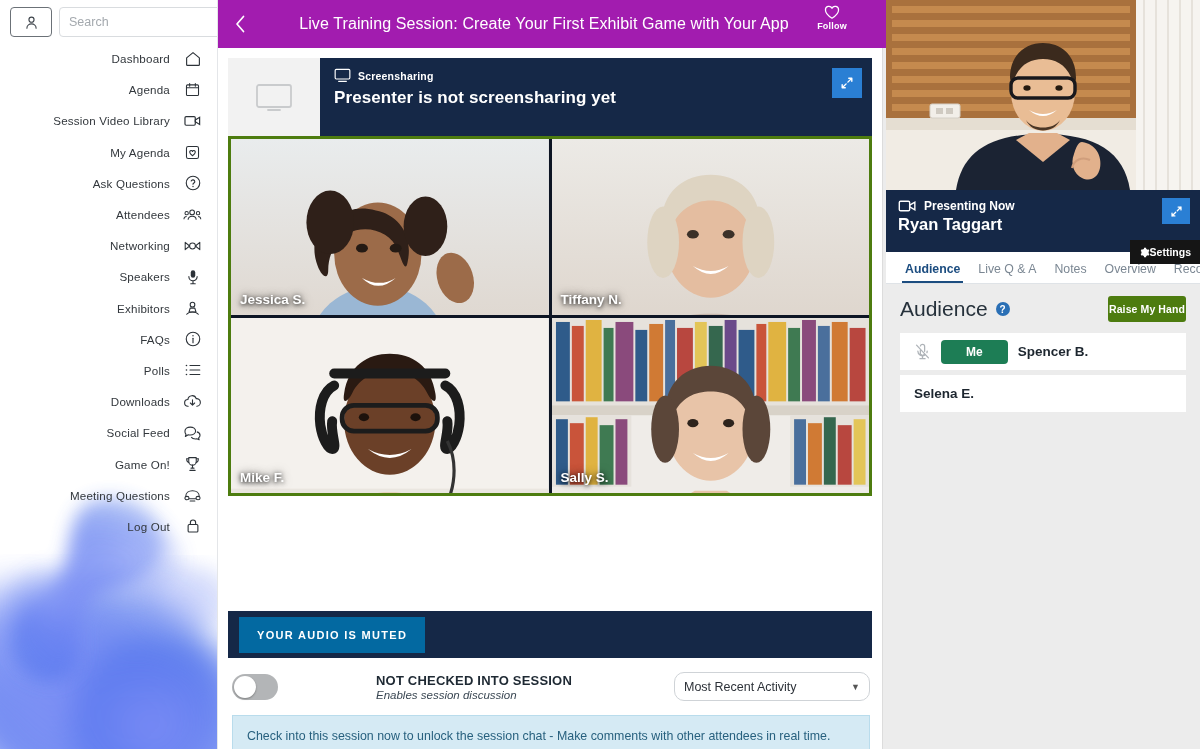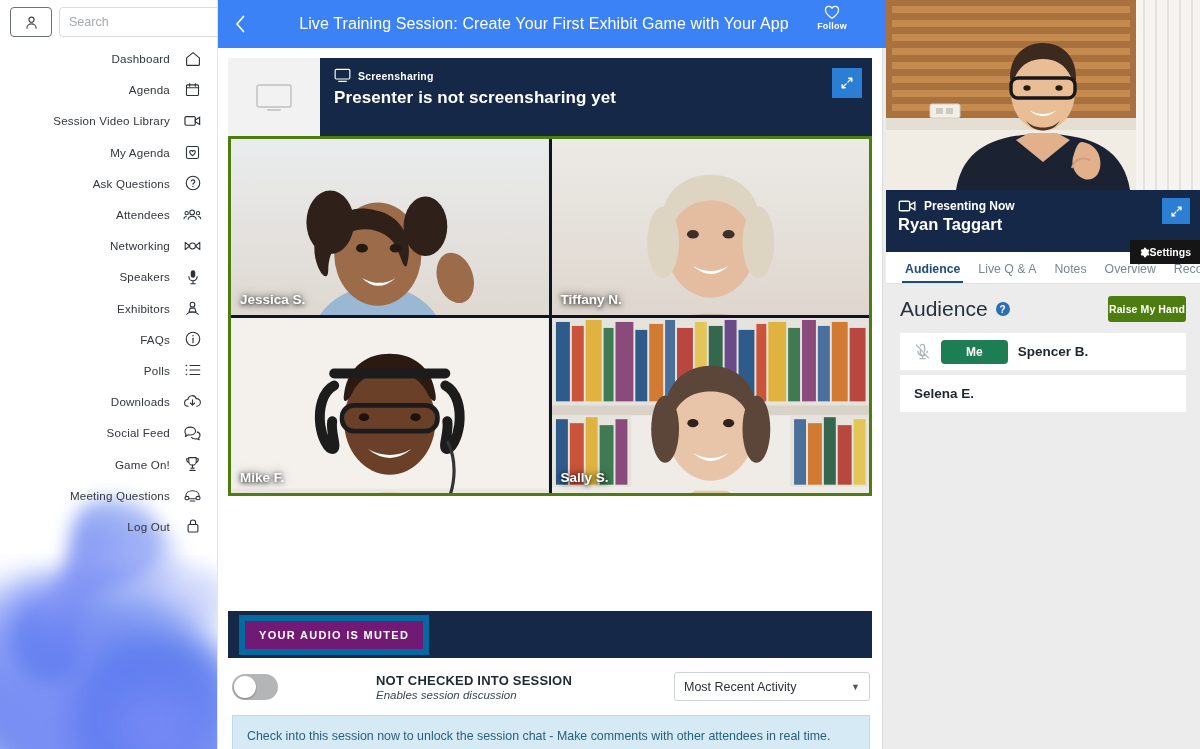--- a/index.html
+++ b/index.html
@@ -47,21 +47,21 @@
     white-space: nowrap; text-align: center;
   }
   .nav-ic { width: 19px; height: 19px; flex: 0 0 19px; display:flex; align-items:center; justify-content:center; }
   .nav-ic svg { display: block; }
 
   
   #main-col { flex: 1 1 auto; display: flex; flex-direction: column; height: 749px; background: #fff; position: relative; }
 
   
   #header {
-    height: 48px; background: #3b82f6; display: flex; align-items: center;
+    height: 48px; background: #a21caf; display: flex; align-items: center;
     position: relative; flex: 0 0 48px;
   }
   .back-btn {
     width: 44px; height: 48px; display: flex; align-items: center; justify-content: center;
     cursor: pointer; flex: 0 0 44px;
   }
   .hdr-title {
     flex: 1; text-align: center; color: #fff; font-size: 16px;
     letter-spacing: .1px; padding-right: 60px;
   }
@@ -106,21 +106,21 @@
     font-weight: bold; text-shadow: 0 1px 4px rgba(0,0,0,.85), 0 0 10px rgba(0,0,0,.6);
     z-index: 4;
   }
 
   
   .muted-bar {
     margin: 0 10px; background: #152847; flex: 0 0 47px;
     display: flex; align-items: center; padding-left: 11px;
   }
   .muted-pill {
-    border: 6px solid #0369a1; background: #701a75; color: #fff;
+    border: 4px solid #0369a1; background: #0369a1; color: #fff;
     font-size: 11px; font-weight: bold; letter-spacing: 1.3px;
     padding: 8px 14px; cursor: pointer;
   }
 
   
   .checkin-row {
     display: flex; align-items: center; gap: 14px; padding: 11px 12px 11px 14px;
     background: #fff; flex: 0 0 57px;
   }
   .toggle {
@@ -128,21 +128,21 @@
     position: relative; cursor: pointer; flex: 0 0 46px;
   }
   .toggle .knob {
     position: absolute; left: 2px; top: 2px; width: 22px; height: 22px;
     border-radius: 50%; background: #fff; box-shadow: 0 1px 2px rgba(0,0,0,.3);
   }
   .checkin-txt { flex: 1; padding-left: 84px; }
   .checkin-title { font-size: 13px; font-weight: bold; color: #1e2933; letter-spacing: .2px; }
   .checkin-sub { font-size: 11.5px; color: #3a4753; font-style: italic; margin-top: 1px; }
   .sortsel {
-    width: 196px; height: 29px; border: 1px solid #cfd3d7; border-radius: 3px;
+    width: 196px; height: 29px; border: 1px solid #cfd3d7; border-radius: 10px;
     background: #fff; display: flex; align-items: center; justify-content: space-between;
     padding: 0 9px; font-size: 12.5px; color: #2c3138; cursor: pointer; flex: 0 0 196px;
   }
   .caret { font-size: 9px; color: #555; }
 
   
   .notice-wrap { padding: 0 12px 0 14px; flex: 1 1 auto; }
   .notice {
     background: #d5eaf4; border: 1px solid #b9dcec; height: 100%;
     padding: 13px 14px; font-size: 12.4px; color: #27607e;

